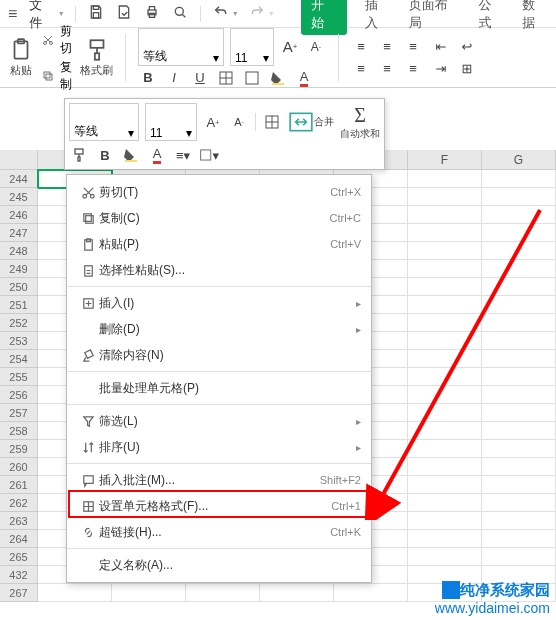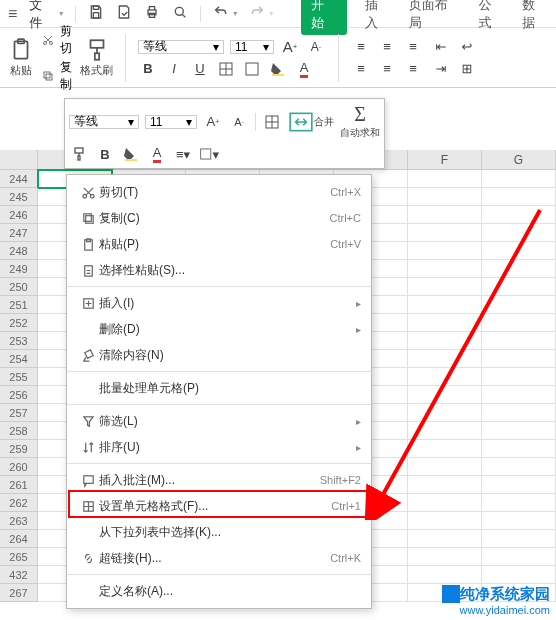--- a/index.html
+++ b/index.html
@@ -14,21 +14,21 @@
 .tabbar { display: flex; align-items: center; gap: 18px; padding-left: 8px; margin-left: 8px; }
 .tabbar span { font-size: 13px; color: #555; }
 .tabbar .active { background: #0aa85b; color: #fff; padding: 3px 10px; border-radius: 3px; }
 
 .ribbon { height: 60px; background: #fff; border-bottom: 1px solid #d0d0d0; display: flex; align-items: center; padding: 4px 8px; gap: 8px; }
 .rgroup { display: flex; flex-direction: column; gap: 2px; }
 .rrow { display: flex; align-items: center; gap: 6px; }
 .big-btn { display: flex; flex-direction: column; align-items: center; font-size: 11px; color: #444; }
 .big-btn svg { width: 26px; height: 26px; }
 .rsep { width: 1px; height: 48px; background: #e0e0e0; margin: 0 4px; }
-.sel { height: 14px; border: 1px solid #ccc; background: #fff; font-size: 12px; padding: 0 4px; display: inline-flex; align-items: center; }
+.sel { height: 38px; border: 1px solid #ccc; background: #fff; font-size: 12px; padding: 0 4px; display: inline-flex; align-items: flex-end; }
 .sel.font { width: 86px; }
 .sel.size { width: 44px; }
 .ibtn { width: 20px; height: 20px; display: inline-flex; align-items: center; justify-content: center; font-size: 13px; color: #444; }
 .ibtn svg { width: 16px; height: 16px; }
 
 .floatbar { position: absolute; top: 98px; left: 64px; background: #fff; border: 1px solid #bbb; box-shadow: 2px 2px 6px rgba(0,0,0,0.15); padding: 4px; display: flex; flex-direction: column; gap: 4px; z-index: 5; }
 .floatbar .row { display: flex; align-items: center; gap: 6px; }
 .floatbar .sel.font { width: 70px; }
 .floatbar .sel.size { width: 52px; }
 
@@ -50,21 +50,21 @@
 .ctxmenu .mi .arr { color: #888; font-size: 10px; }
 .ctxmenu .msep { height: 1px; background: #e0e0e0; margin: 3px 0; }
 .ctxmenu .mi svg { width: 15px; height: 15px; }
 .hlbox { position: absolute; border: 2px solid #ff0000; pointer-events: none; z-index: 11; }
 
 .arrow-svg { position: absolute; z-index: 12; pointer-events: none; }
 
 .watermark { position: absolute; right: 6px; bottom: 4px; text-align: right; font-size: 11px; color: #666; z-index: 20; }
 .watermark .t1 { font-size: 15px; font-weight: bold; color: #0a7de0; display: flex; align-items: flex-start; justify-content: flex-end; gap: 0; }
 .watermark .t1 .logo { width: 18px; height: 18px; background: #0a7de0; display: inline-block; }
-.watermark .t2 { color: #0a7de0; font-size: 11px; }
+.watermark .t2 { color: #0a7de0; font-size: 14px; }
 </style>
 </head>
 <body>
 
 <div class="topbar">
   <span class="hamb">≡</span>
   <span class="file">文件</span>
   <span class="dd">▾</span>
   <span class="sep"></span>
   <span><svg viewBox="0 0 24 24" fill="none" stroke="#555" stroke-width="2">
@@ -627,24 +627,20 @@
       <span class="ico">
         <svg viewBox="0 0 16 16" fill="none" stroke="#666" stroke-width="1.3">
           <rect x="3" y="3" width="10" height="10"></rect>
           <path d="M3 8h10M8 3v10"></path>
         </svg>
       </span>
       <span class="lbl">设置单元格格式(F)...</span>
       <span class="sc">Ctrl+1</span>
     </div>
   <div class="mi">
-      <span class="ico"></span>
-      <span class="lbl">从下拉列表中选择(K)...</span>
-    </div>
-  <div class="mi">
       <span class="ico">
         <svg viewBox="0 0 16 16" fill="none" stroke="#666" stroke-width="1.3">
           <path d="M6 10l4-4M5 8a3 3 0 014-4M11 8a3 3 0 01-4 4"></path>
         </svg>
       </span>
       <span class="lbl">超链接(H)...</span>
       <span class="sc">Ctrl+K</span>
     </div>
   <div class="msep"></div>
   <div class="mi">

